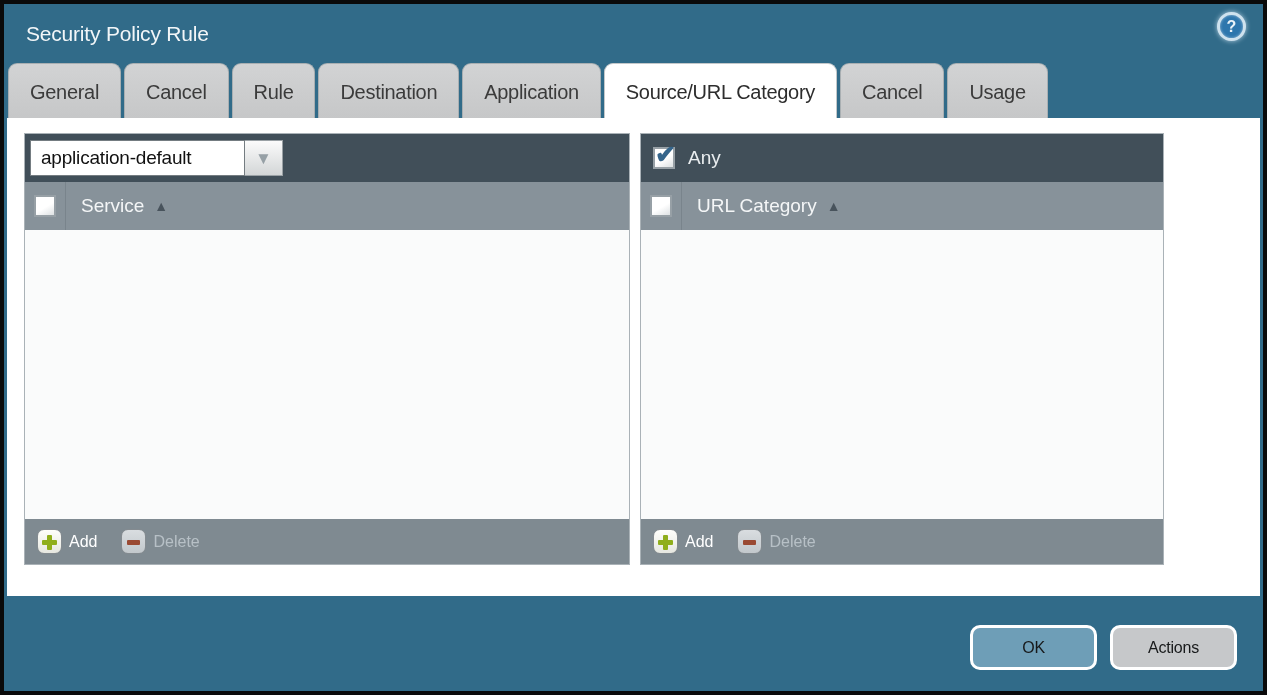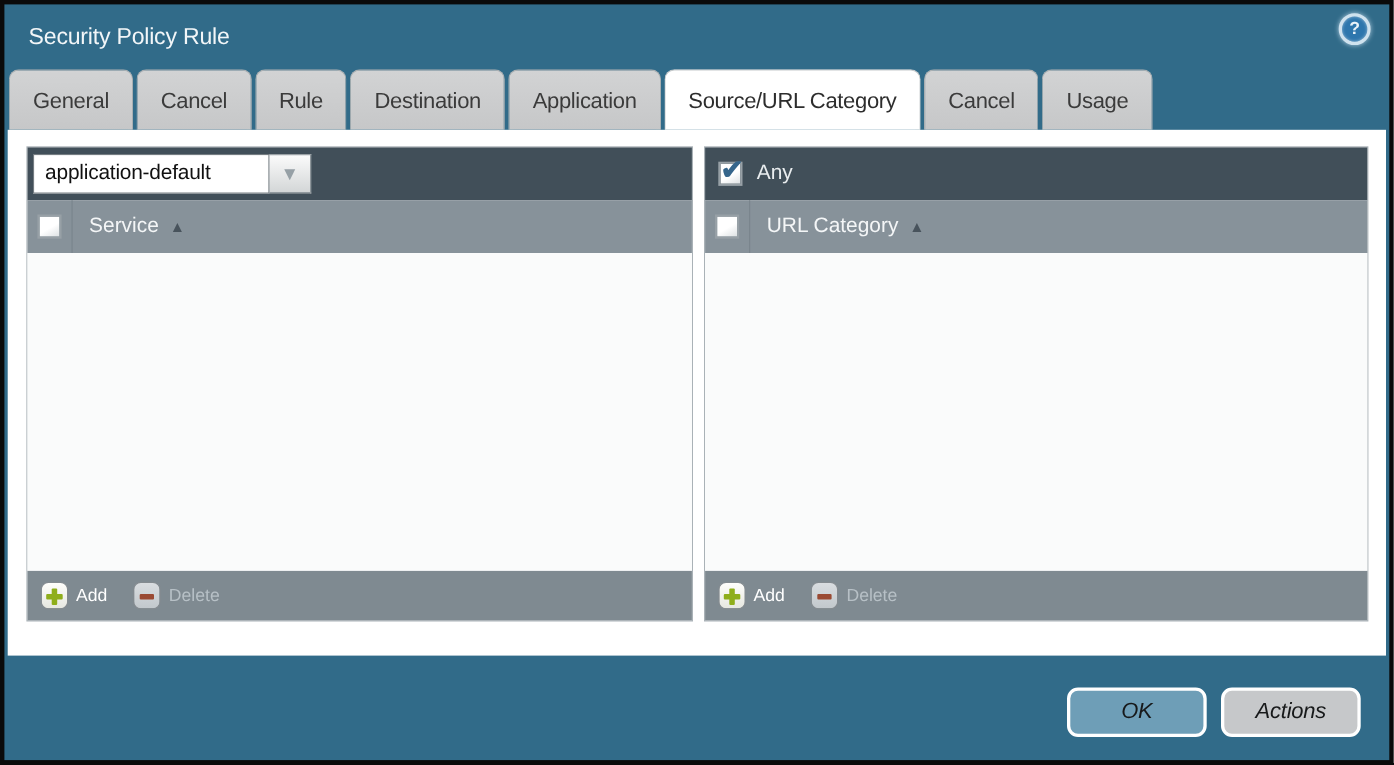--- a/index.html
+++ b/index.html
@@ -53,21 +53,21 @@
     position:absolute; left:3px; right:3px; top:114px; height:478px;
     background:#ffffff;
   }
   .panel {
     position:absolute; top:15px; height:432px;
     display:flex; flex-direction:column;
     border:1px solid #aab2b7;
     justify-content:center;
   }
   .panel-left  { left:17px;  width:606px; }
-  .panel-right { left:633px; width:604px; }
+  .panel-right { left:633px; width:524px; }
 
   .panel-top {
     height:48px; flex:0 0 48px; background:#414f59;
     display:flex; align-items:center; padding-left:5px;
   }
   
   .combo { display:flex; height:36px; }
   .combo-input {
     width:215px; background:#ffffff;
     border:1px solid #747c81;
@@ -137,24 +137,23 @@
     left:5px; top:10px; width:13px; height:5px;
   }
   
   .btn-row {
     position:absolute; right:26px; bottom:21px;
     display:flex; gap:13px;
   }
   .btn {
     min-width:127px; height:45px;
     border:3px solid #ffffff; border-radius:10px;
-    font-size:20px; color:#17191a; letter-spacing:-0.2px;
+    font-size:16px; color:#17191a; letter-spacing:-0.2px;
     font-family:"Liberation Sans", sans-serif;
     cursor:pointer;
-    font-style:italic;
   }
   .btn-ok { background:#6e9eb7; }
   .btn-cancel { background:#c6c8ca; }
 </style>
 </head>
 <body>
 
 <div class="dialog">
 
   <div class="titlebar">

